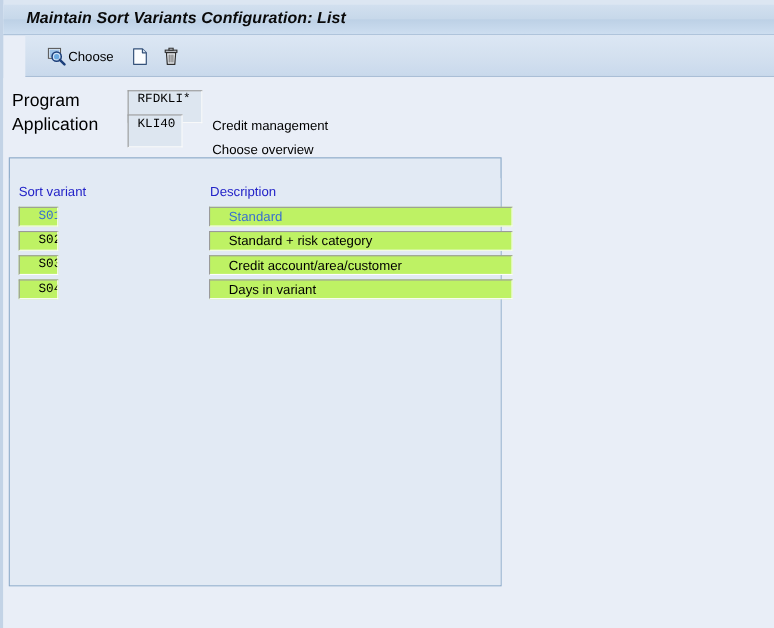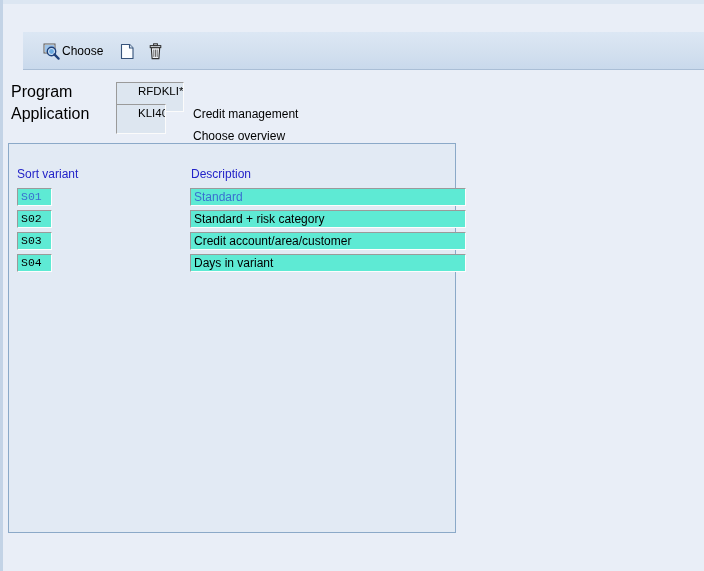--- a/index.html
+++ b/index.html
@@ -141,25 +141,25 @@
     white-space: nowrap;
   }
   .field {
     position: absolute;
     box-sizing: border-box;
     background: #dde6f0;
     border-top: 1px solid #9a9a9a;
     border-left: 1px solid #9a9a9a;
     border-right: 1px solid #fbfbfb;
     border-bottom: 1px solid #fbfbfb;
-    font-family: Liberation Sans, sans-serif;
+    font-family: Liberation Mono, monospace;
     font-size: 11.5px;
     line-height: 16px;
     color: #000;
-    padding: 0 21px;
+    padding: 0 8px;
     height: 30px;
     white-space: nowrap;
     overflow: hidden;
   }
   .field-program     { left: 113px; top: 0; width: 68px; }
   .field-application { left: 113px; top: 0; width: 50px; }
   .form-desc {
     position: absolute;
     left: 190px;
     top: 1px;
@@ -218,28 +218,28 @@
   .col-head-desc { left: 182px; }
 
   .tbl-row {
     position: absolute;
     left: 0;
     height: 20px;
   }
   .cell {
     position: absolute;
     box-sizing: border-box;
-    background: #5eead4;
+    background: #bef264;
     border-top: 1px solid #9a9a9a;
     border-left: 1px solid #9a9a9a;
     border-right: 1px solid #fdfdfd;
     border-bottom: 1px solid #fdfdfd;
     height: 18px;
     line-height: 16px;
-    padding: 0 3px;
+    padding: 0 17px;
     overflow: hidden;
     white-space: nowrap;
   }
   .cell-key {
     left: 8px;
     width: 35px;
     font-family: "Liberation Mono", monospace;
     font-size: 11.5px;
     color: #000;
   }
@@ -254,20 +254,23 @@
   .readonly .cell-desc { color: #3a6fd0; }
 </style>
 </head>
 <body>
 
 <div class="window">
 
   <div class="frame-top"></div>
   <div class="frame-left"></div>
 
+  <div class="titlebar">
+    <div class="titlebar-text">Maintain Sort Variants Configuration: List</div>
+  </div>
 
   <div class="toolbar">
 
     <div class="tb-btn tb-choose">
       <span class="tb-icon">
         <svg class="icon-svg" width="17" height="17" viewBox="0 0 17 17">
           <rect x="1" y="1" width="11" height="9" fill="#f2f2f2" stroke="#5a5a5a" stroke-width="1"></rect>
           <rect x="2" y="2" width="9" height="7" fill="#9fc4e8"></rect>
           <circle cx="8.5" cy="8.5" r="4.2" fill="#cfe3f7" stroke="#1c3f7a" stroke-width="1.4"></circle>
           <circle cx="8.5" cy="8.5" r="2.4" fill="#6aa9e0"></circle>

